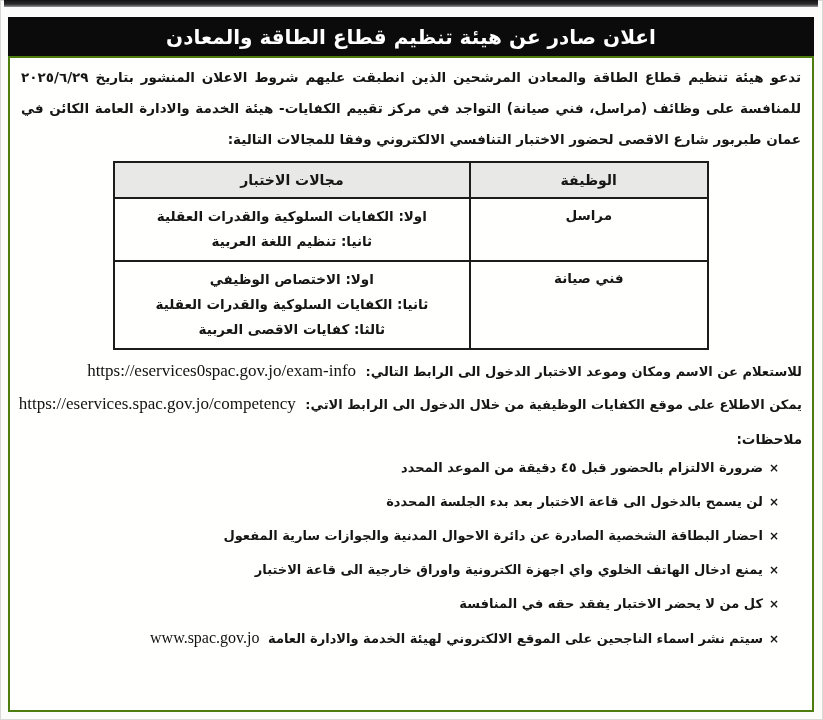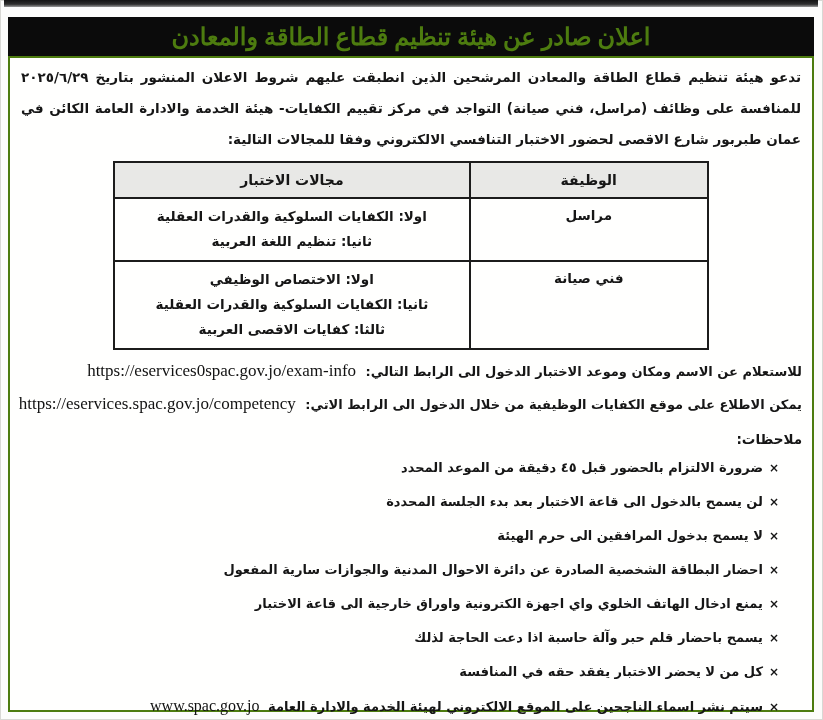--- a/index.html
+++ b/index.html
@@ -11,21 +11,21 @@
   }
   .top-strip {
     position:absolute; top:0; left:4px; right:5px; height:7px;
     background:linear-gradient(180deg,#141414 0%,#2e2e2e 60%,#9a9a9a 100%);
   }
   .title-band {
     position:absolute; top:17px; left:8px; right:9px; height:39px;
     background:#0b0b0b; display:flex; align-items:center; justify-content:center;
   }
   .title-band .title-text {
-    color:#4d7c0f; font-weight:bold; font-size:24px; letter-spacing:0.2px;font-family:Liberation Serif, serif;
+    color:#ffffff; font-weight:bold; font-size:20px; letter-spacing:0.2px;
   }
   .body-box {
     position:absolute; top:56px; left:8px; right:9px; bottom:8px;
     border:2px solid #4d7c0f; background:#fffffe;
     padding:3px 9px 0; box-sizing:border-box;
   }
   .intro {
     margin:1px 2px 0; font-weight:bold; font-size:13.5px;
     line-height:31px; text-align:justify;
   }
@@ -116,30 +116,24 @@
 
     <div class="notes-heading">ملاحظات:</div>
 
     <div class="note">
       <span class="marker">×</span><span>ضرورة الالتزام بالحضور قبل ٤٥ دقيقة من الموعد المحدد</span>
     </div>
     <div class="note">
       <span class="marker">×</span><span>لن يسمح بالدخول الى قاعة الاختبار بعد بدء الجلسة المحددة</span>
     </div>
     <div class="note">
-      <span class="marker">×</span><span>لا يسمح بدخول المرافقين الى حرم الهيئة</span>
-    </div>
-    <div class="note">
       <span class="marker">×</span><span>احضار البطاقة الشخصية الصادرة عن دائرة الاحوال المدنية والجوازات سارية المفعول</span>
     </div>
     <div class="note">
       <span class="marker">×</span><span>يمنع ادخال الهاتف الخلوي واي اجهزة الكترونية واوراق خارجية الى قاعة الاختبار</span>
-    </div>
-    <div class="note">
-      <span class="marker">×</span><span>يسمح باحضار قلم حبر وآلة حاسبة اذا دعت الحاجة لذلك</span>
     </div>
     <div class="note">
       <span class="marker">×</span><span>كل من لا يحضر الاختبار يفقد حقه في المنافسة</span>
     </div>
     <div class="note">
       <span class="marker">×</span><span>سيتم نشر اسماء الناجحين على الموقع الالكتروني لهيئة الخدمة والادارة العامة</span>
       <span class="url-inline">www.spac.gov.jo</span>
     </div>
 
   </div>

